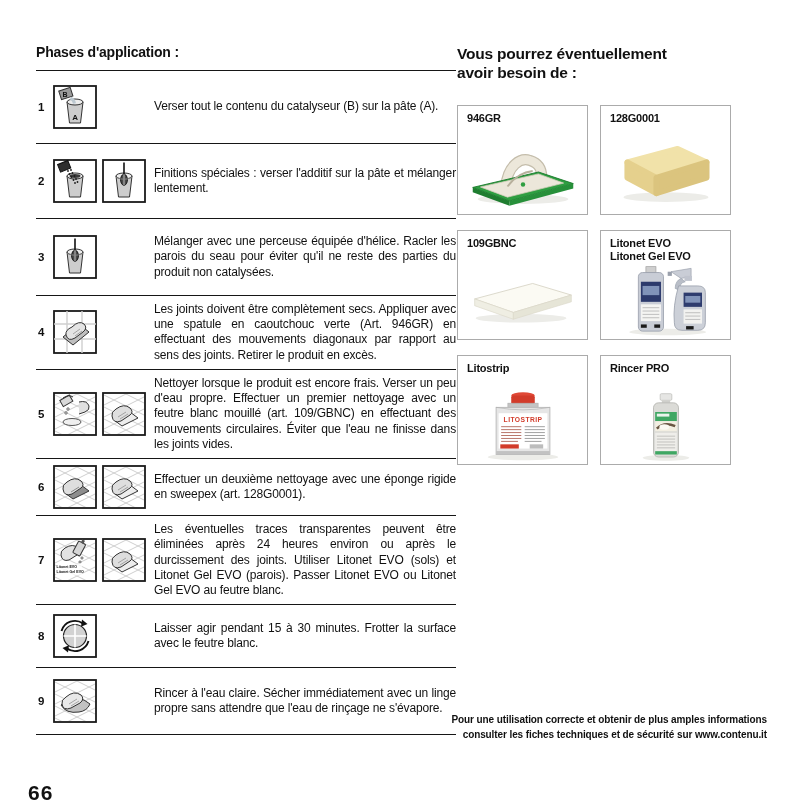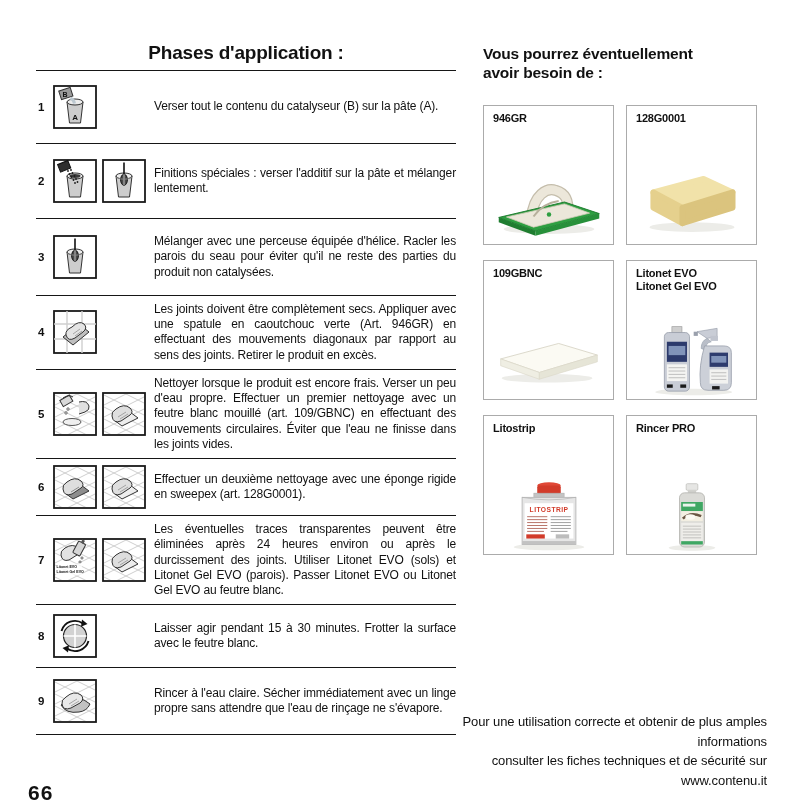--- a/index.html
+++ b/index.html
@@ -2,39 +2,39 @@
 <html><head>
 <meta charset="utf-8">
 <style>
   * { margin:0; padding:0; box-sizing:border-box; }
   html,body { background:#ffffff; }
   body { font-family:"Liberation Sans", sans-serif; color:#111; }
   #page { position:relative; width:800px; height:800px; background:#fff; overflow:hidden; }
 
   
   .left-col { position:absolute; left:36px; top:44px; width:420px; }
-  .ltitle { font-size:19px; font-weight:bold; letter-spacing:-0.2px; line-height:17px; padding-bottom:9px;text-align:center; }
+  .ltitle { font-size:14px; font-weight:bold; letter-spacing:-0.2px; line-height:17px; padding-bottom:9px; }
   .steps { border-top:1.6px solid #161616; }
   .step { display:flex; align-items:center; border-bottom:1.6px solid #161616; padding:6px 0; }
   .snum { flex:none; width:17px; padding-left:2px; font-size:11.5px; font-weight:bold; }
   .sicons { flex:none; width:99px; display:flex; gap:5px; align-items:center; }
   .sicon { width:44px; height:44px; display:block; }
   .stext { flex:1; font-size:12px; line-height:1.27; text-align:justify; letter-spacing:-0.15px; padding-left:2px; }
 
   
-  .right-col { position:absolute; left:483px; top:44px; width:278px; }
+  .right-col { position:absolute; left:457px; top:44px; width:278px; }
   .rtitle { font-size:15.5px; font-weight:bold; letter-spacing:-0.2px; line-height:19px; }
   .pgrid { margin-top:23px; display:grid; grid-template-columns:131px 131px; column-gap:12px; row-gap:15px; }
-  .pcard { position:relative; width:131px; height:140px; border:1px solid #ababab; background:#fff; }
+  .pcard { position:relative; width:131px; height:110px; border:1px solid #ababab; background:#fff; }
   .pcode { position:absolute; top:6px; left:9px; font-size:11px; font-weight:bold; line-height:1.2; letter-spacing:-0.2px; }
   .pimg { position:absolute; left:50%; transform:translateX(-50%); bottom:2px; width:116px; height:80px; }
 
   
   .footnote { position:absolute; right:33px; top:712px; width:330px; text-align:right;
-              font-size:13px; font-weight:normal; line-height:1.5; letter-spacing:-0.1px; }
+              font-size:10px; font-weight:bold; line-height:1.5; letter-spacing:-0.1px; }
   .pageno { position:absolute; left:28px; top:746px; font-family:Liberation Sans, sans-serif;
             font-size:21px; font-weight:bold; letter-spacing:1px;margin-top:35px; }
   .hiddendefs { position:absolute; width:0; height:0; overflow:hidden; }
 </style>
 </head>
 <body>
 
 <svg class="hiddendefs" aria-hidden="true">
   <defs>
     <clipPath id="icl">

